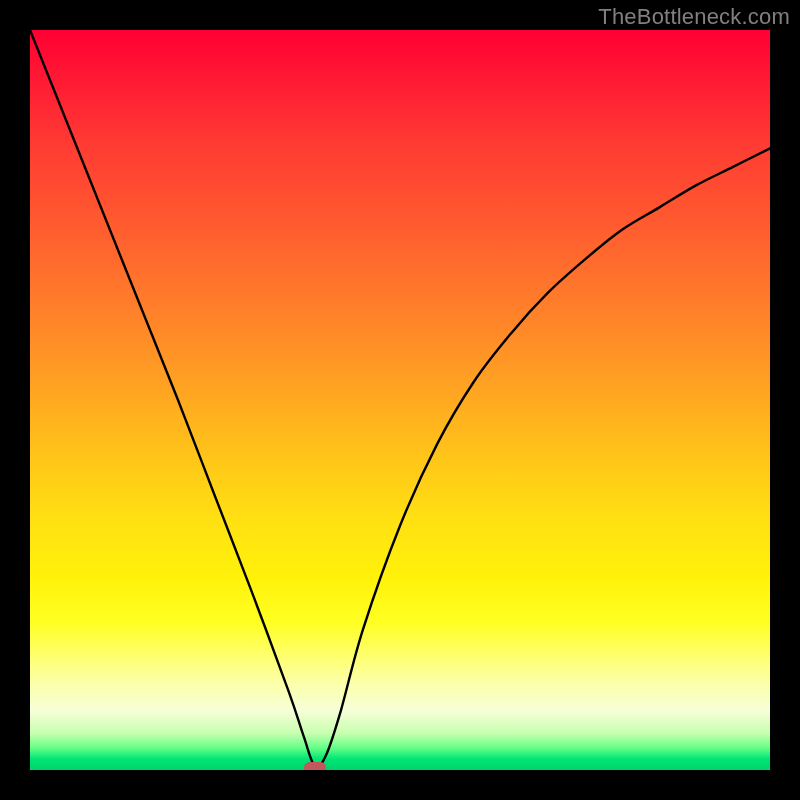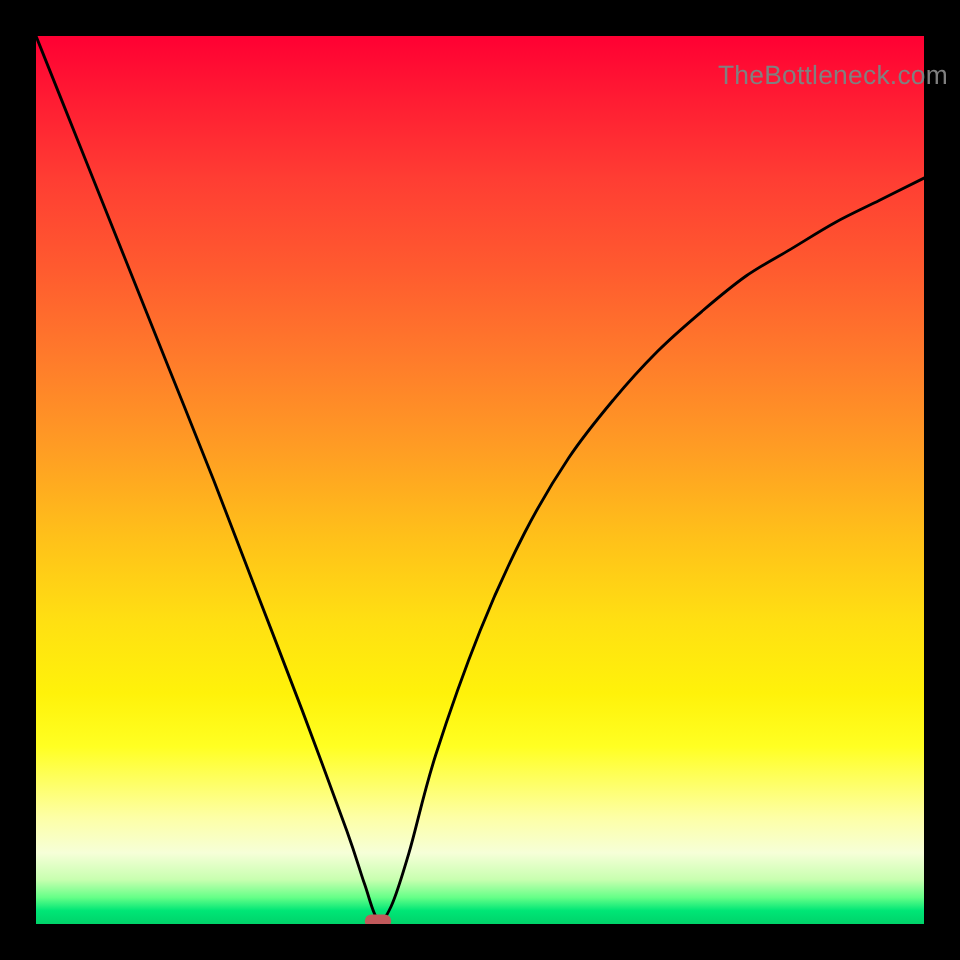--- a/index.html
+++ b/index.html
@@ -19,21 +19,20 @@
   }
   .watermark {
     position: absolute;
     top: 4px;
     right: 10px;
     color: #808080;
     font-size: 22px;
     font-weight: 400;
     letter-spacing: 0.2px;
     z-index: 10;
-    margin-top: 46px;
   }
   .plot-area {
     position: absolute;
     left: 30px;
     top: 30px;
     width: 740px;
     height: 740px;
     overflow: hidden;
   }
   .gradient-bg {

